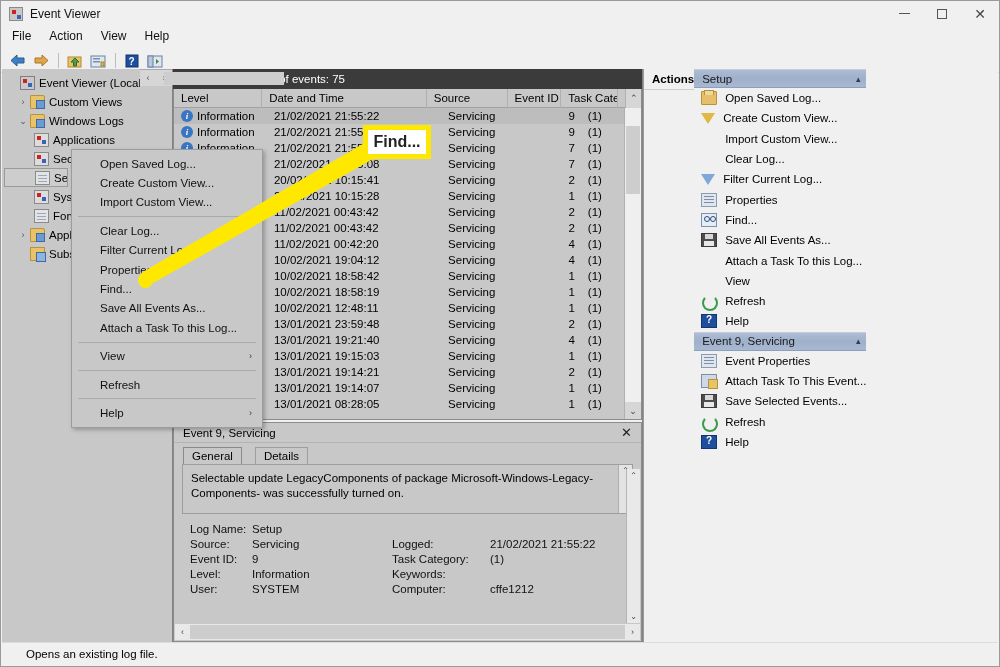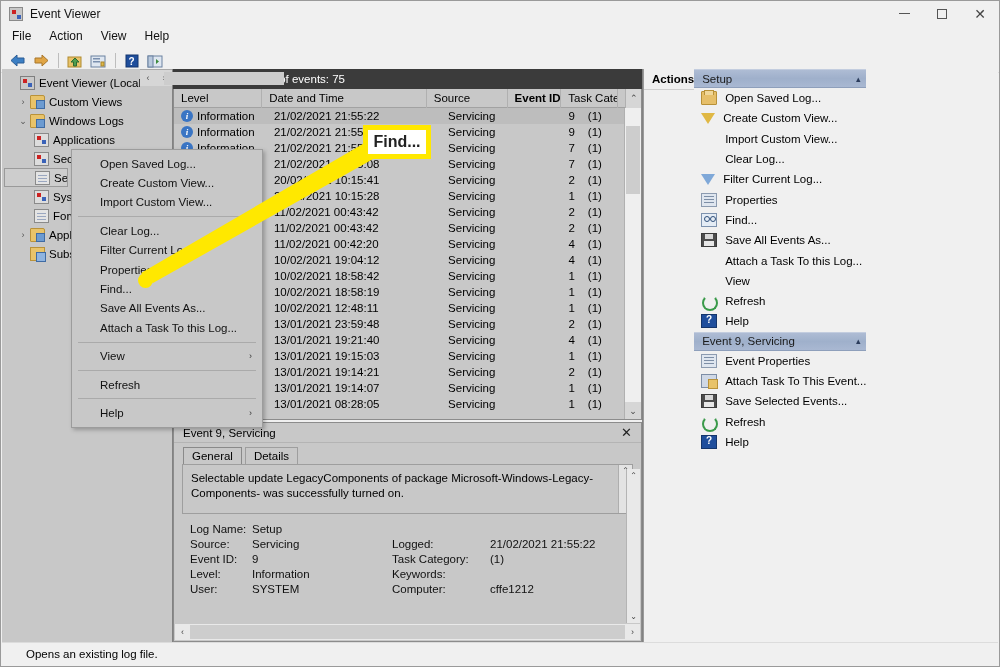--- a/index.html
+++ b/index.html
@@ -182,21 +182,21 @@
     display: flex; height: 19px;
     background: #c8c8c8;
     border-bottom: 1px solid #a2a2a2;
     align-items: center;
     font-size: 11.5px;
   }
   .cols .c { padding-left: 7px; border-right: 1px solid #b0b0b0; height: 19px; line-height: 19px; overflow: hidden; white-space: nowrap;}
   .c-level  { width: 96px; }
   .c-date   { width: 180px; }
   .c-source { width: 88px; }
-  .c-eid    { width: 56px; text-align: left; padding-right: 22px; padding-left: 0; font-weight: bold;}
+  .c-eid    { width: 56px; text-align: left; padding-right: 22px; padding-left: 0;}
   .c-task   { width: 62px; }
   .cols .spacer { flex: 1; border-right: none; }
   .cols .vs-top {
     width: 17px; height: 19px; display:flex;align-items:center;justify-content:center;
     background:#d6d6d6; color:#444; font-size:9px; border-left:1px solid #b0b0b0;
   }
   .rows { flex: 1; position: relative; overflow: hidden; }
   .row {
     display: flex; height: 16px; align-items: center;
     font-size: 11.5px; white-space: nowrap;
@@ -235,21 +235,21 @@
     position: relative;
   }
   .detail-title {
     height: 20px; display: flex; align-items: center;
     padding: 0 6px 0 9px;
     font-size: 11.5px;
     background: #c8c8c8;
     border-bottom: 1px solid #b4b4b4;
   }
   .detail-title .x { margin-left: auto; font-size: 13px; color: #222; padding: 0 3px;}
-  .tabs { display: flex; padding: 4px 0 0 9px; gap: 3px; height: 21px;}
+  .tabs { display: flex; padding: 4px 0 0 9px; gap: 13px; height: 21px;}
   .tab {
     padding: 2px 8px 3px 8px;
     font-size: 11.5px;
     background: #c8c8c8;
     border: 1px solid #9e9e9e;
     border-bottom: none;
   }
   .tab.active { background: #c8c8c8; border-color: #8a8a8a; font-weight: normal; }
   .detail-body {
     flex: 1; margin: 0 8px 0 8px;

